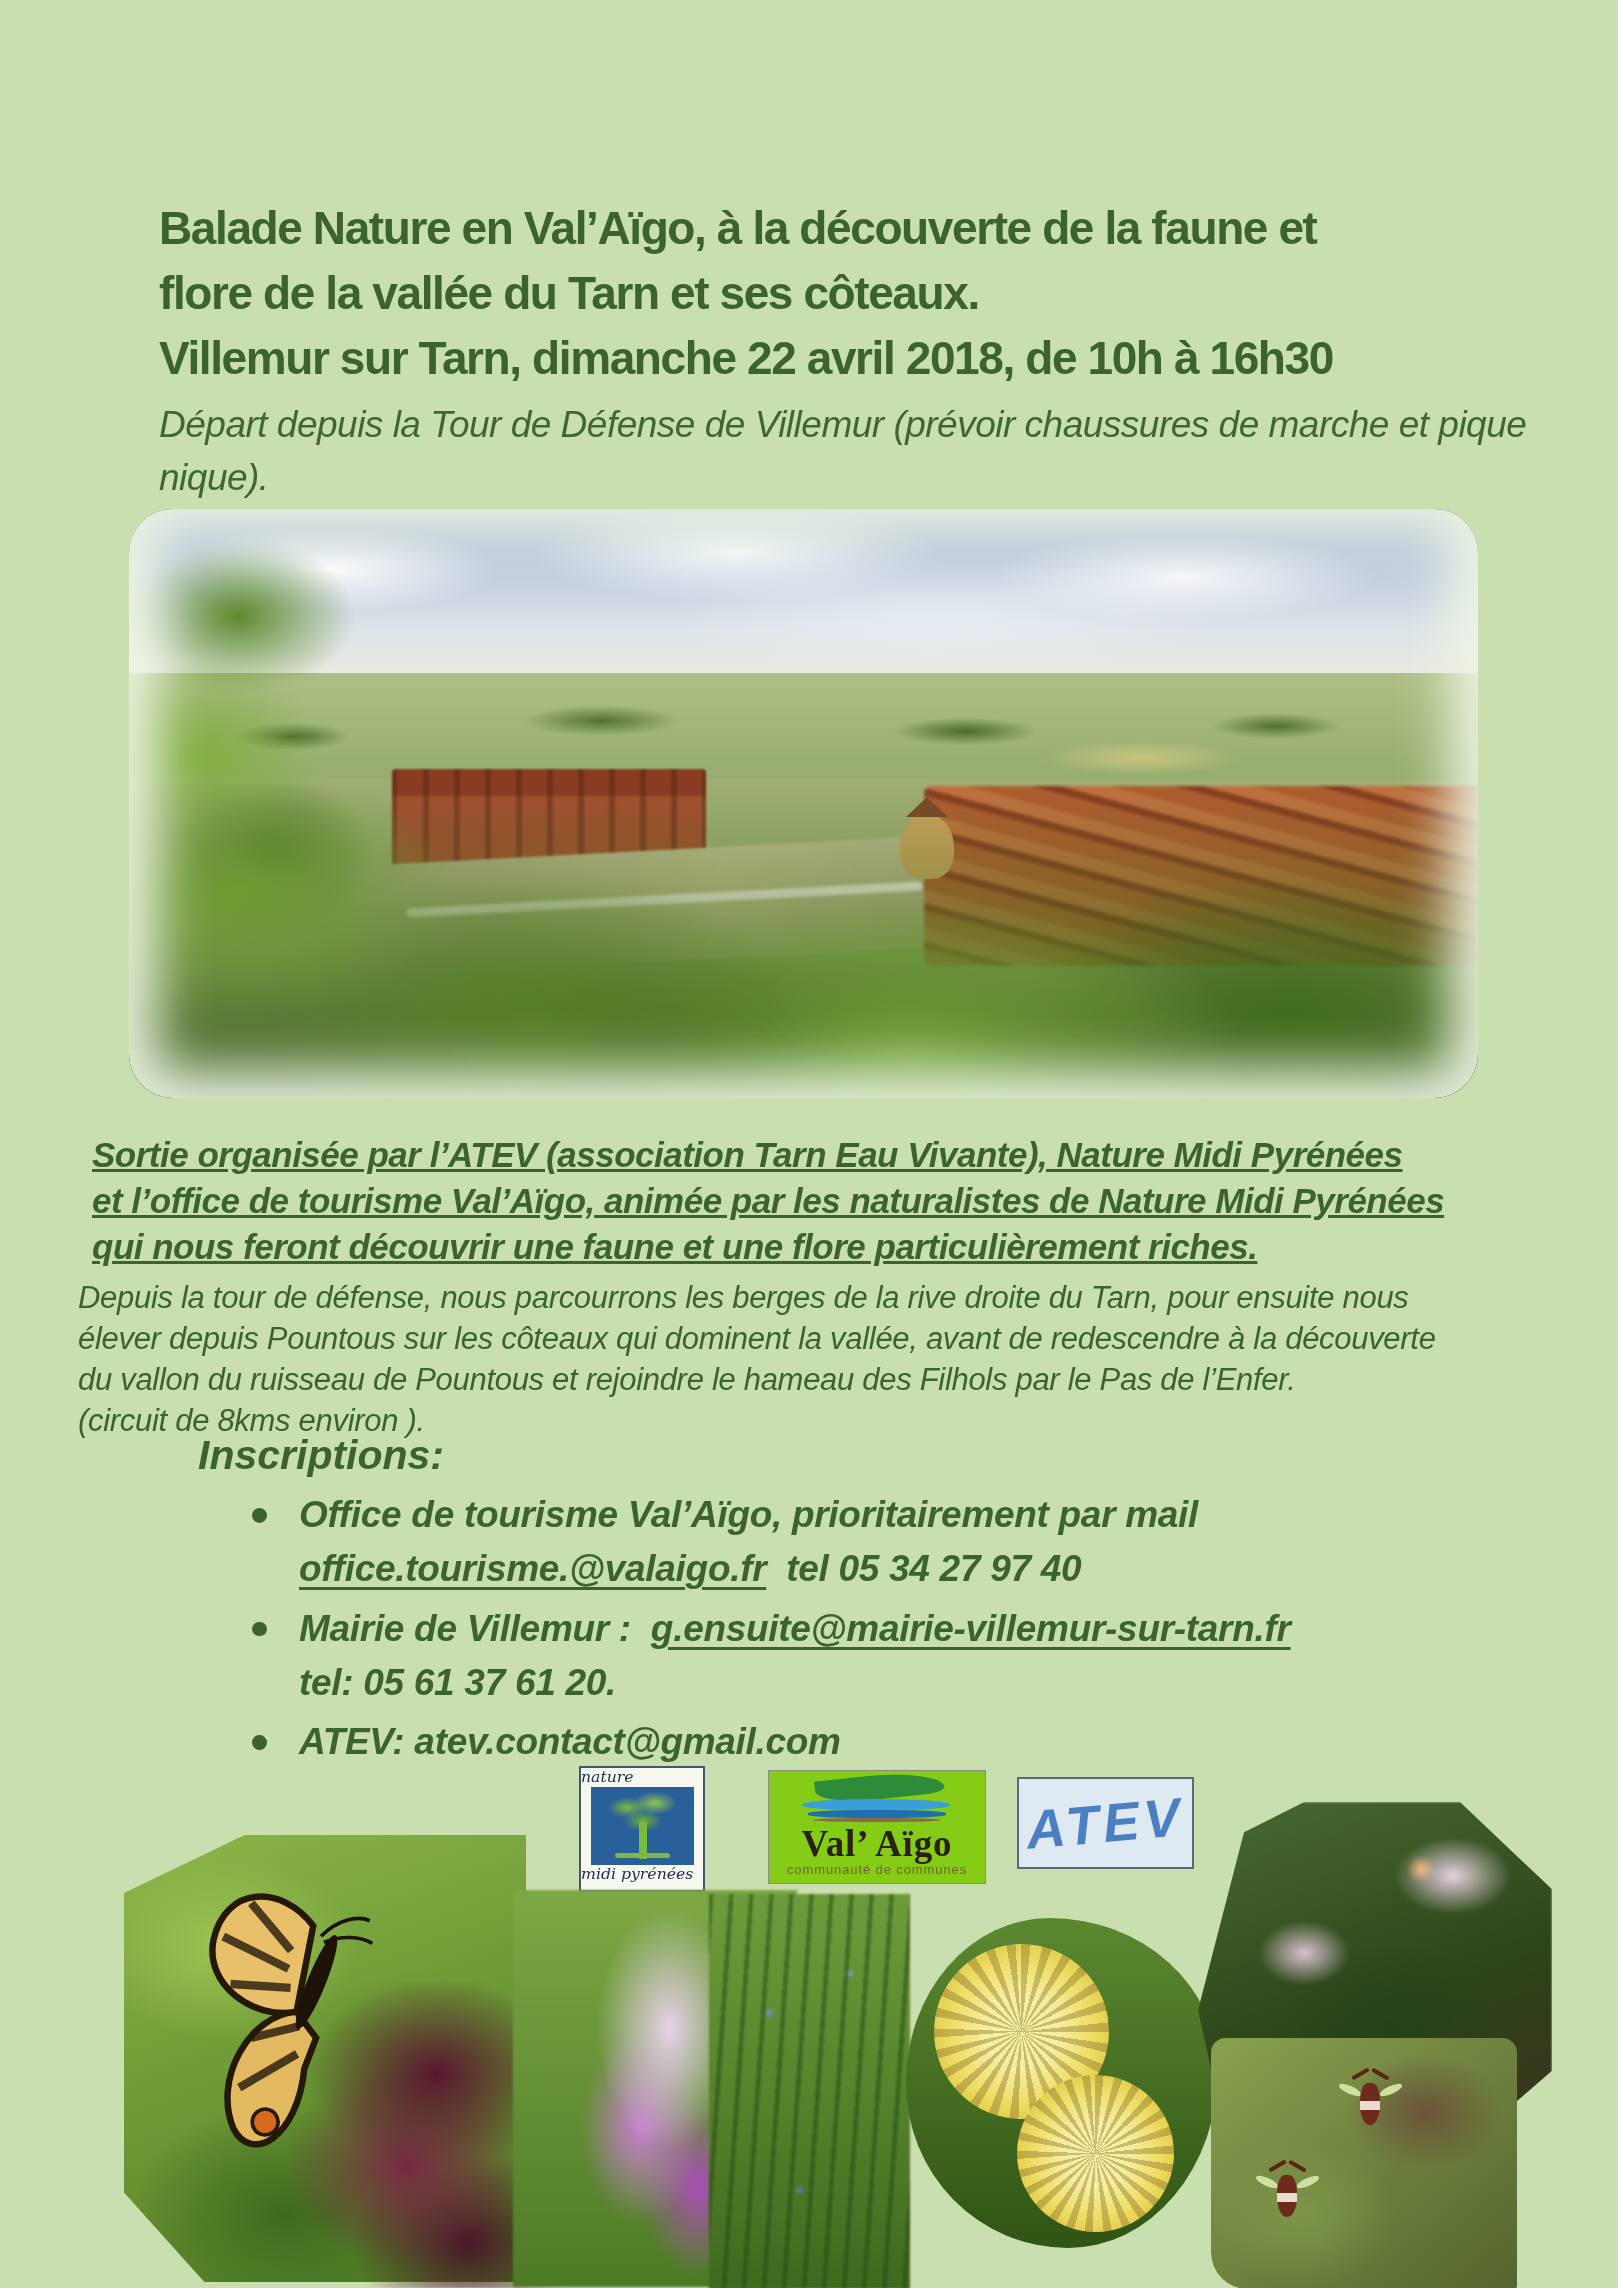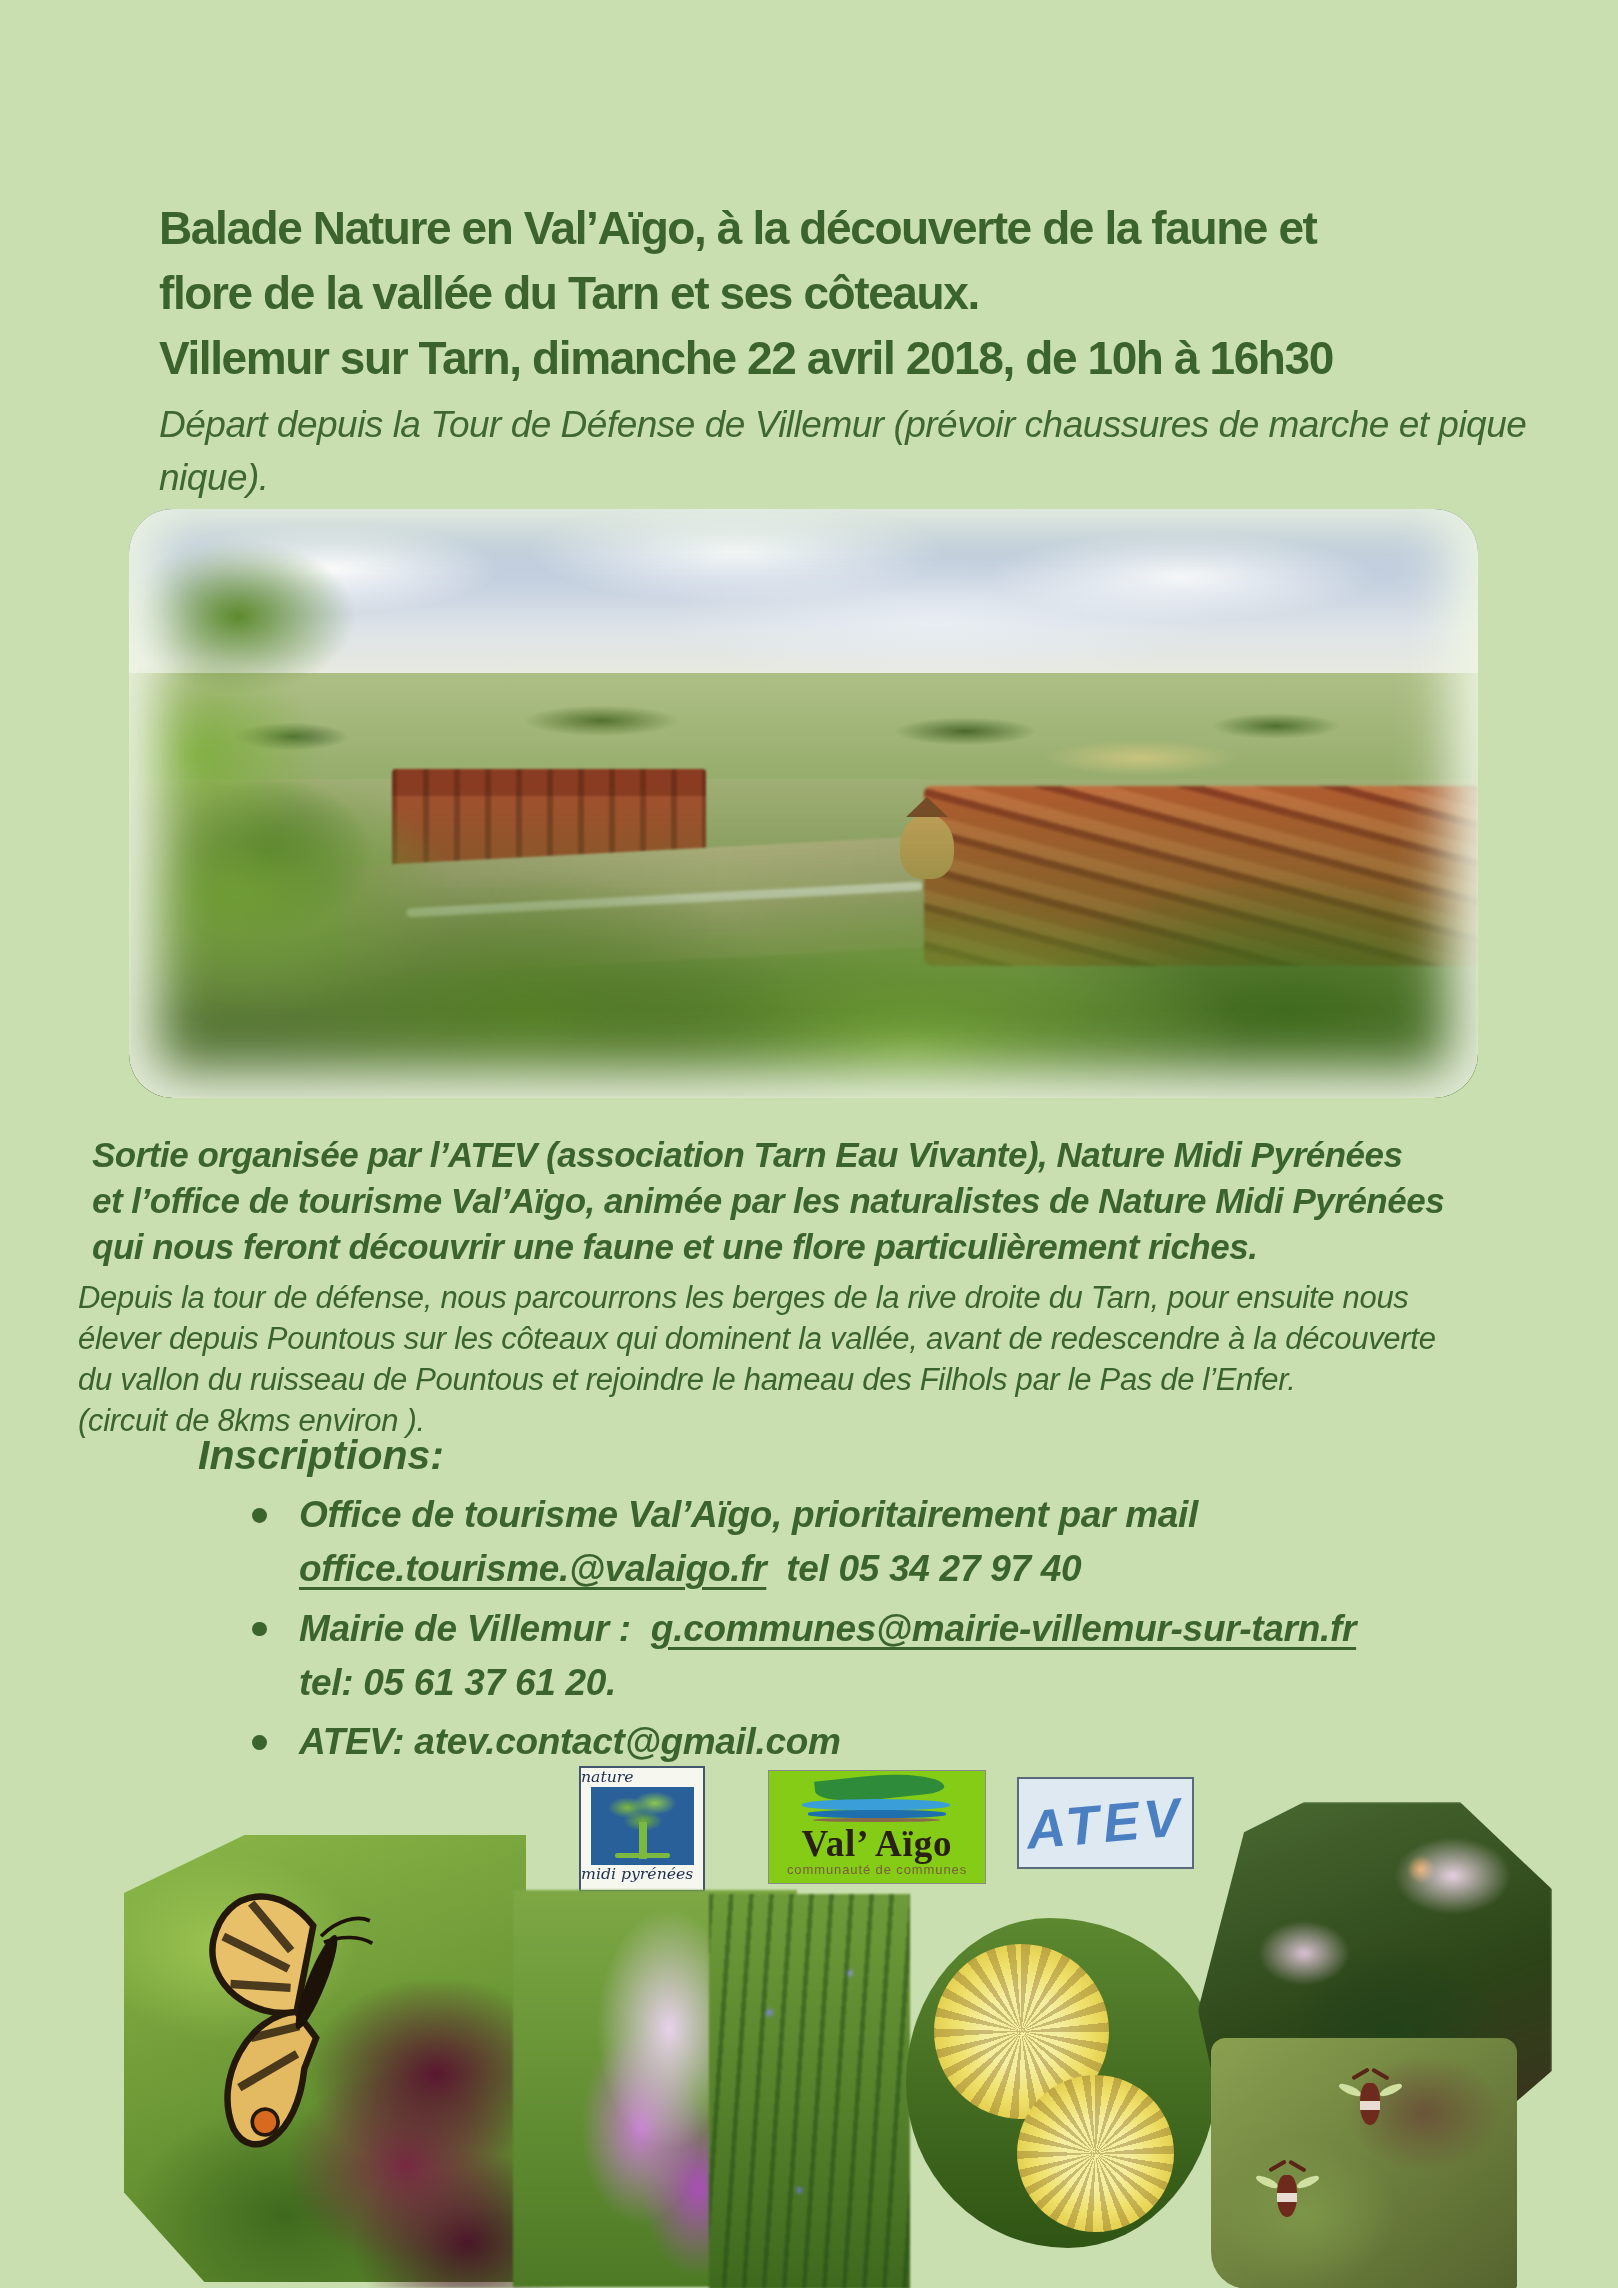--- a/index.html
+++ b/index.html
@@ -66,21 +66,21 @@
       linear-gradient(180deg, rgba(0,0,0,0) 0%, rgba(63,106,28,.55) 55%, rgba(47,84,20,.85) 100%);
     filter:blur(1.8px);}
   .ph-tree-left{position:absolute;left:-28px;top:28px;width:305px;height:397px;
     background:
       radial-gradient(ellipse 166px 111px at 45% 20%, #5d8a2c, rgba(0,0,0,0) 70%),
       radial-gradient(ellipse 185px 138px at 30% 55%, #7fae3f, rgba(0,0,0,0) 70%),
       radial-gradient(ellipse 148px 111px at 55% 80%, #48702a, rgba(0,0,0,0) 70%);
     filter:blur(1.8px);}
   
   .para1{position:absolute;left:92px;top:1132px;width:1467px;
-    font-weight:bold;font-style:italic;font-size:35px;line-height:46px;letter-spacing:-0.5px;}
+    font-weight:bold;font-style:italic;font-size:35px;line-height:46px;letter-spacing:-0.5px;text-decoration:underline;}
   .para2{position:absolute;left:78px;top:1277px;width:1495px;
     font-style:italic;font-size:31px;line-height:41px;letter-spacing:-0.3px;}
   .inscriptions-heading{position:absolute;left:198px;top:1432px;
     font-weight:bold;font-style:italic;font-size:41px;}
   .bullets{position:absolute;left:245px;top:1488px;width:1227px;list-style:none;margin:0;padding:0;}
   .bullets li{position:relative;padding-left:54px;margin-bottom:5.5px;
     font-weight:bold;font-style:italic;font-size:37px;line-height:54px;letter-spacing:-0.3px;}
   .bullets li::before{content:"";position:absolute;left:7.4px;top:20px;width:14.8px;height:14.8px;border-radius:50%;background:#3b642d;}
   .email{color:#3b642d;text-decoration:underline;text-decoration-thickness:2.8px;text-underline-offset:5.5px;}
   
@@ -211,21 +211,21 @@
     <div>(circuit de 8kms environ ).</div>
   </div>
 
   <div class="inscriptions-heading">Inscriptions:</div>
   <ul class="bullets">
     <li>
       <div>Office de tourisme Val’Aïgo, prioritairement par mail</div>
       <div><a class="email" href="#">office.tourisme.@valaigo.fr</a><span style="white-space:pre;">  tel 05 34 27 97 40</span></div>
     </li>
     <li>
-      <div><span style="white-space:pre;">Mairie de Villemur :  </span><a class="email" href="#">g.communes@mairie-villemur-sur-tarn.fr</a></div>
+      <div><span style="white-space:pre;">Mairie de Villemur :  </span><a class="email" href="#">g.ensuite@mairie-villemur-sur-tarn.fr</a></div>
       <div>tel: 05 61 37 61 20.</div>
     </li>
     <li>
       <div>ATEV: atev.contact@gmail.com</div>
     </li>
   </ul>
 
   <div class="logo-nmp">
     <div class="script">nature</div>
     <div class="tree-box">

